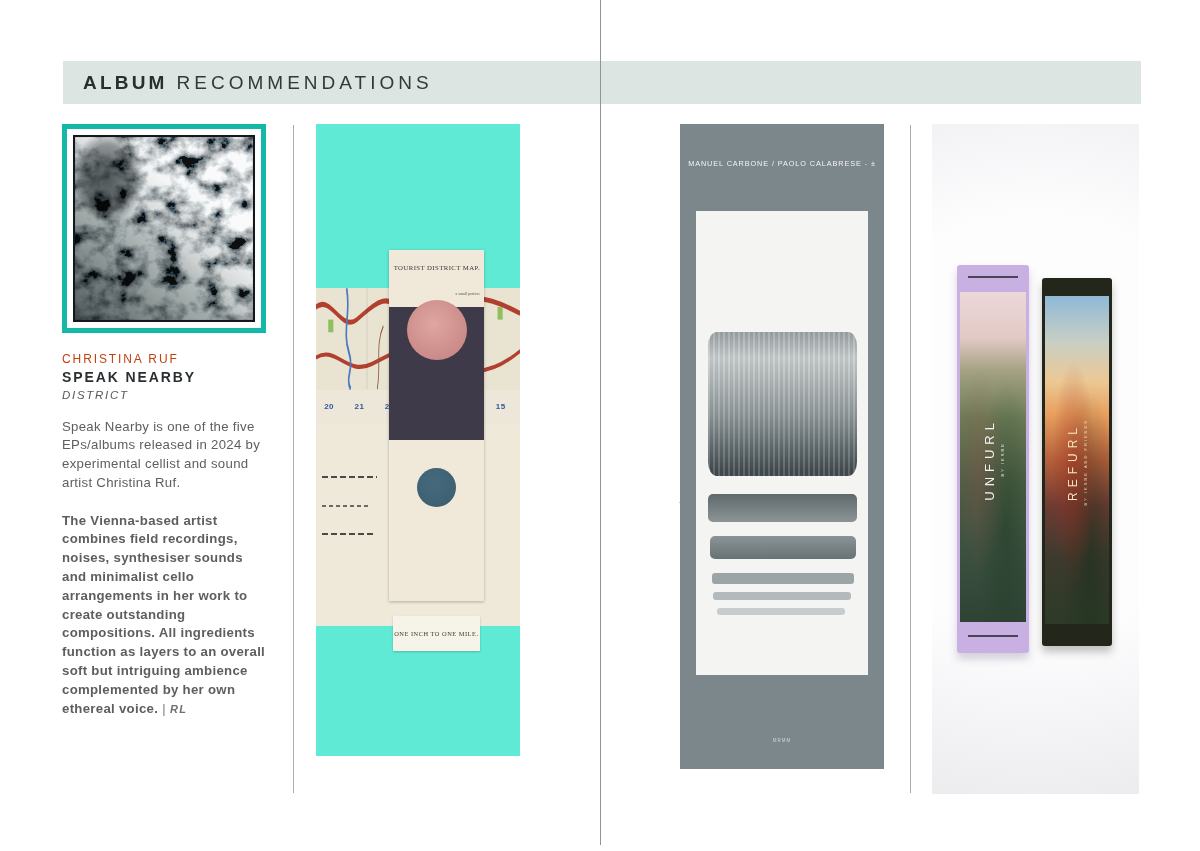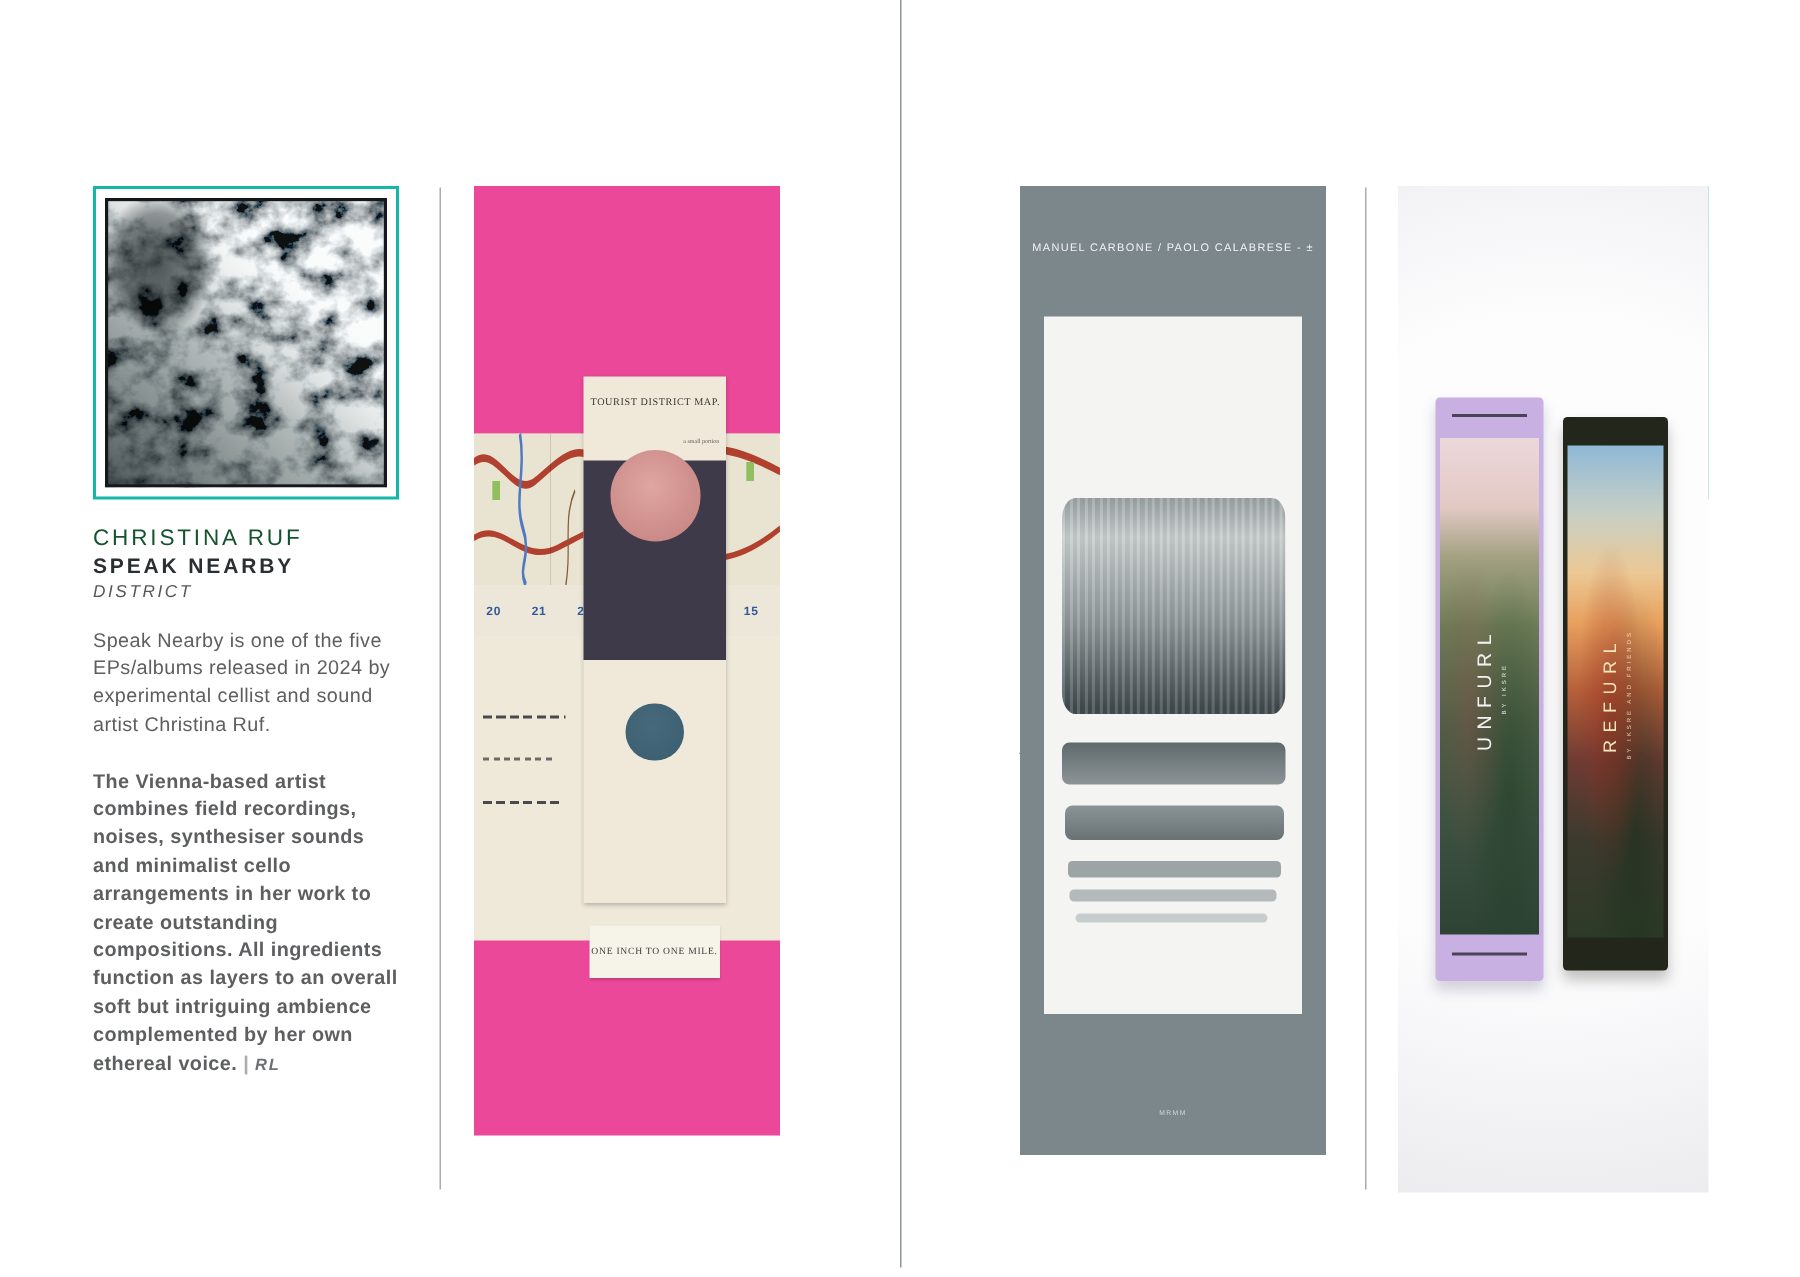--- a/index.html
+++ b/index.html
@@ -15,40 +15,40 @@
 
   
   .divider-center{position:absolute;left:600px;top:0;width:1px;height:845px;background:#8f9698;}
   .divider-col{position:absolute;top:125px;width:1px;height:668px;background:#a9adad;}
   .dc1{left:293px;} .dc2{left:910px;}
 
   
   .col{position:absolute;top:124px;width:204px;}
   .col1{left:62px;} .col2{left:316px;} .col3{left:680px;} .col4{left:932px;width:207px;}
 
-  .cover{box-sizing:border-box;width:100%;height:209px;border:2px solid #14b8a6;background:#fff;
+  .cover{box-sizing:border-box;width:100%;height:209px;border:5px solid #14b8a6;background:#fff;
          padding:6px;margin:0;}
   .cover-inner{position:relative;width:100%;height:100%;overflow:hidden;}
 
-  .artist{font-size:15px;font-weight:400;letter-spacing:1.9px;color:#14532d;line-height:18px;
+  .artist{font-size:12px;font-weight:400;letter-spacing:1.9px;color:#c2410c;line-height:18px;
           margin:17px 0 0;}
   .title{font-size:14px;font-weight:700;letter-spacing:1.9px;color:#2c2f31;line-height:18px;margin:0;}
   .label{font-style:italic;font-size:11.5px;letter-spacing:1.7px;color:#54585a;line-height:13.5px;
          margin:3px 0 0;}
   .review{margin-top:15px;font-size:13.2px;line-height:18.8px;letter-spacing:0.3px;color:#5d5e60;}
   .review p{margin:0 0 19px;}
   .review p:last-child{margin-bottom:0;font-weight:bold;}
   .sig-pipe{color:#a9abad;}
   .sig-rl{font-style:italic;font-size:11px;letter-spacing:1.2px;color:#6e7072;}
 
   
   .art1{position:absolute;inset:0;width:100%;height:100%;}
 
   
-  .art2{position:absolute;inset:0;background:#ec4899;}
+  .art2{position:absolute;inset:0;background:#5eead4;}
   .map-strip{position:absolute;left:0;top:26%;width:100%;height:16%;background:#e9e4d2;}
   .map-strip svg{width:100%;height:100%;display:block;}
   .num-band{position:absolute;left:0;top:42%;width:100%;height:5.4%;background:#ece7d8;
             display:flex;align-items:center;font-size:8px;font-weight:700;color:#30589c;letter-spacing:0.5px;}
   .num-band .n1{margin-left:4%;} .num-band .n2{margin-left:10%;} .num-band .n3{margin-left:10%;}
   .num-band .nr{margin-left:auto;margin-right:7%;}
   .cream-band{position:absolute;left:0;top:47.4%;width:100%;height:32%;background:#efe9da;}
   .ruler-bar{position:absolute;left:3%;height:2px;
              background:repeating-linear-gradient(90deg,#4a4a4a 0 6px,transparent 6px 9px);}
   .rb1{top:26%;width:27%;} .rb2{top:40%;width:23%;background:repeating-linear-gradient(90deg,#6a6a6a 0 4px,transparent 4px 7px);}
@@ -113,20 +113,25 @@
   .vsub{writing-mode:vertical-rl;transform:rotate(180deg);font-size:4px;letter-spacing:2px;
         color:rgba(255,255,255,0.85);}
   .cass-right .vtext{color:#f2e7bb;font-size:12px;}
   .cass-right .vsub{color:rgba(248,238,195,0.8);}
 </style>
 </head>
 <body>
 
 <div class="page">
 
+  <div class="header-band">
+    <div class="header-title">
+      <span class="hb">ALBUM</span><span class="hr">RECOMMENDATIONS</span>
+    </div>
+  </div>
 
   <div class="divider-center"></div>
   <div class="divider-col dc1"></div>
   <div class="divider-col dc2"></div>
 
   <article class="col col1">
     <figure class="cover">
       <div class="cover-inner">
         <svg class="art1" viewBox="0 0 200 205" preserveAspectRatio="none">
           <defs>

